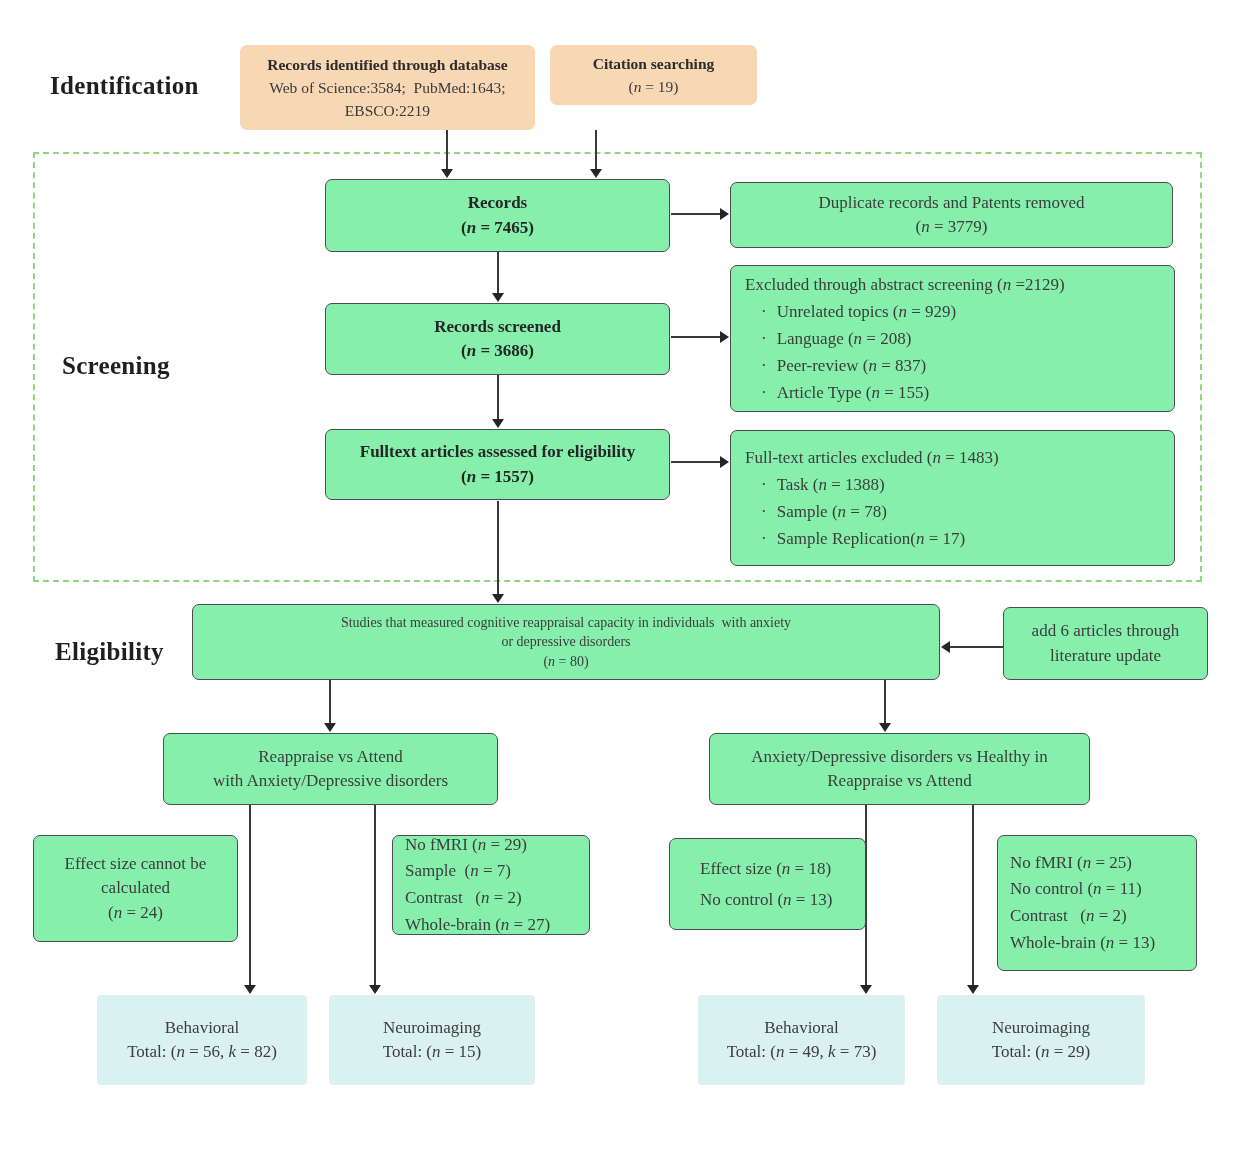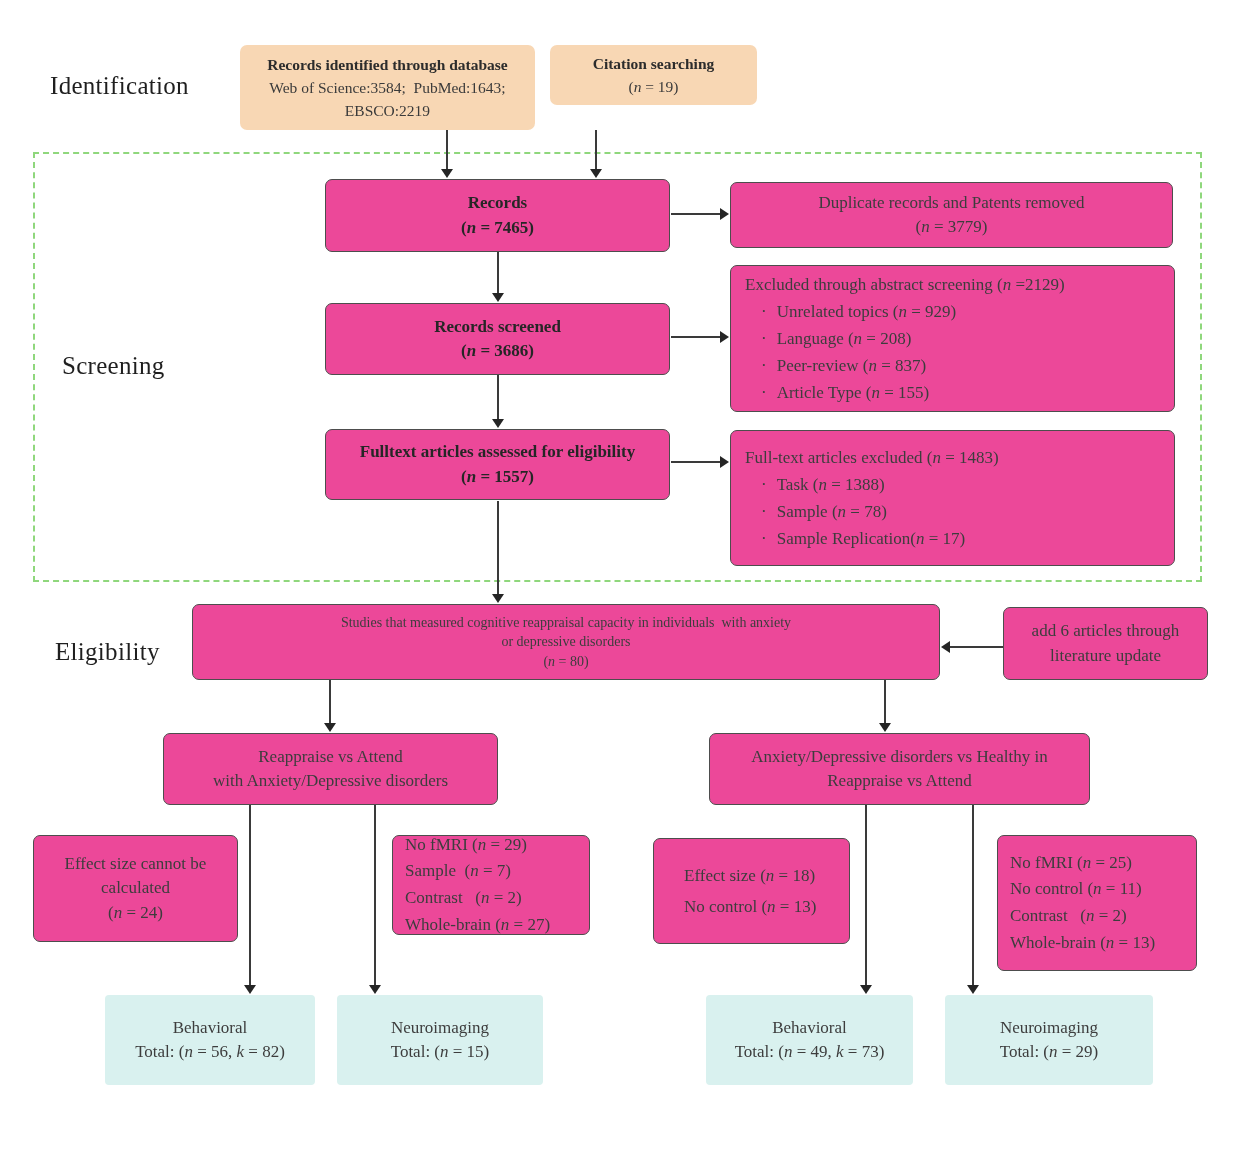--- a/index.html
+++ b/index.html
@@ -1,28 +1,28 @@
 <!DOCTYPE html>
 <html><head>
 <meta charset="utf-8">
 <style>
   html,body{margin:0;padding:0;background:#ffffff;}
   .canvas{position:relative;width:1242px;height:1149px;background:#ffffff;
           font-family:"Liberation Serif","DejaVu Serif",serif;color:#3d3d3d;overflow:hidden;}
-  .stage{position:absolute;font-weight:normal;font-size:25px;color:#1f1f1f;white-space:nowrap;letter-spacing:.3px;}
+  .stage{position:absolute;font-weight:bold;font-size:25px;color:#1f1f1f;white-space:nowrap;letter-spacing:.3px;}
   .dashed{position:absolute;border:2px dashed #8fd77c;}
-  .box{position:absolute;box-sizing:border-box;border:1.5px solid #4d4d4d;border-radius:7px;background:#ec4899;
+  .box{position:absolute;box-sizing:border-box;border:1.5px solid #4d4d4d;border-radius:7px;background:#86efac;
        display:flex;flex-direction:column;justify-content:center;align-items:center;text-align:center;
        font-size:17px;line-height:1.42;}
   .box .nowrap{white-space:nowrap;}
   .pre{white-space:pre;}
   .bold{font-weight:bold;color:#262626;}
   .peach{background:#f8d7b4;border:none;font-size:15.5px;line-height:1.5;color:#3a3a3a;}
   .peach .t{font-weight:bold;color:#2c2c2c;}
-  .teal{background:#d9f1ef;border:none;border-radius:4px;margin-left:8px;}
+  .teal{background:#d9f1ef;border:none;border-radius:4px;}
   .left{align-items:flex-start;text-align:left;padding:8px 14px;}
   .excl{line-height:1.6;}
   .excl .li{margin-left:16px;display:flex;gap:10px;align-items:baseline;}
   .excl2{line-height:1.56;padding:6px 12px;}
   .elig{font-size:14px;line-height:1.38;}
   
   .av{position:absolute;width:2px;background:#3a3a3a;}
   .av::after{content:"";position:absolute;left:-5px;bottom:-8px;width:0;height:0;
              border-left:6px solid transparent;border-right:6px solid transparent;border-top:9px solid #252525;}
   .ah{position:absolute;height:2px;background:#3a3a3a;}
@@ -145,21 +145,21 @@
     <div>Effect size cannot be</div>
     <div>calculated</div>
     <div>(<i>n</i> = 24)</div>
   </div>
   <div class="box left excl2" style="left:392px;top:835px;width:198px;height:100px">
     <div class="pre">No fMRI (<i>n</i> = 29)</div>
     <div class="pre">Sample  (<i>n</i> = 7)</div>
     <div class="pre">Contrast   (<i>n</i> = 2)</div>
     <div class="pre">Whole-brain (<i>n</i> = 27)</div>
   </div>
-  <div class="box left excl2" style="left:653px;top:838px;width:197px;height:106px;padding-left:30px;line-height:1.85">
+  <div class="box left excl2" style="left:669px;top:838px;width:197px;height:92px;padding-left:30px;line-height:1.85">
     <div class="pre">Effect size (<i>n</i> = 18)</div>
     <div class="pre">No control (<i>n</i> = 13)</div>
   </div>
   <div class="box left excl2" style="left:997px;top:835px;width:200px;height:136px">
     <div class="pre">No fMRI (<i>n</i> = 25)</div>
     <div class="pre">No control (<i>n</i> = 11)</div>
     <div class="pre">Contrast   (<i>n</i> = 2)</div>
     <div class="pre">Whole-brain (<i>n</i> = 13)</div>
   </div>
 

